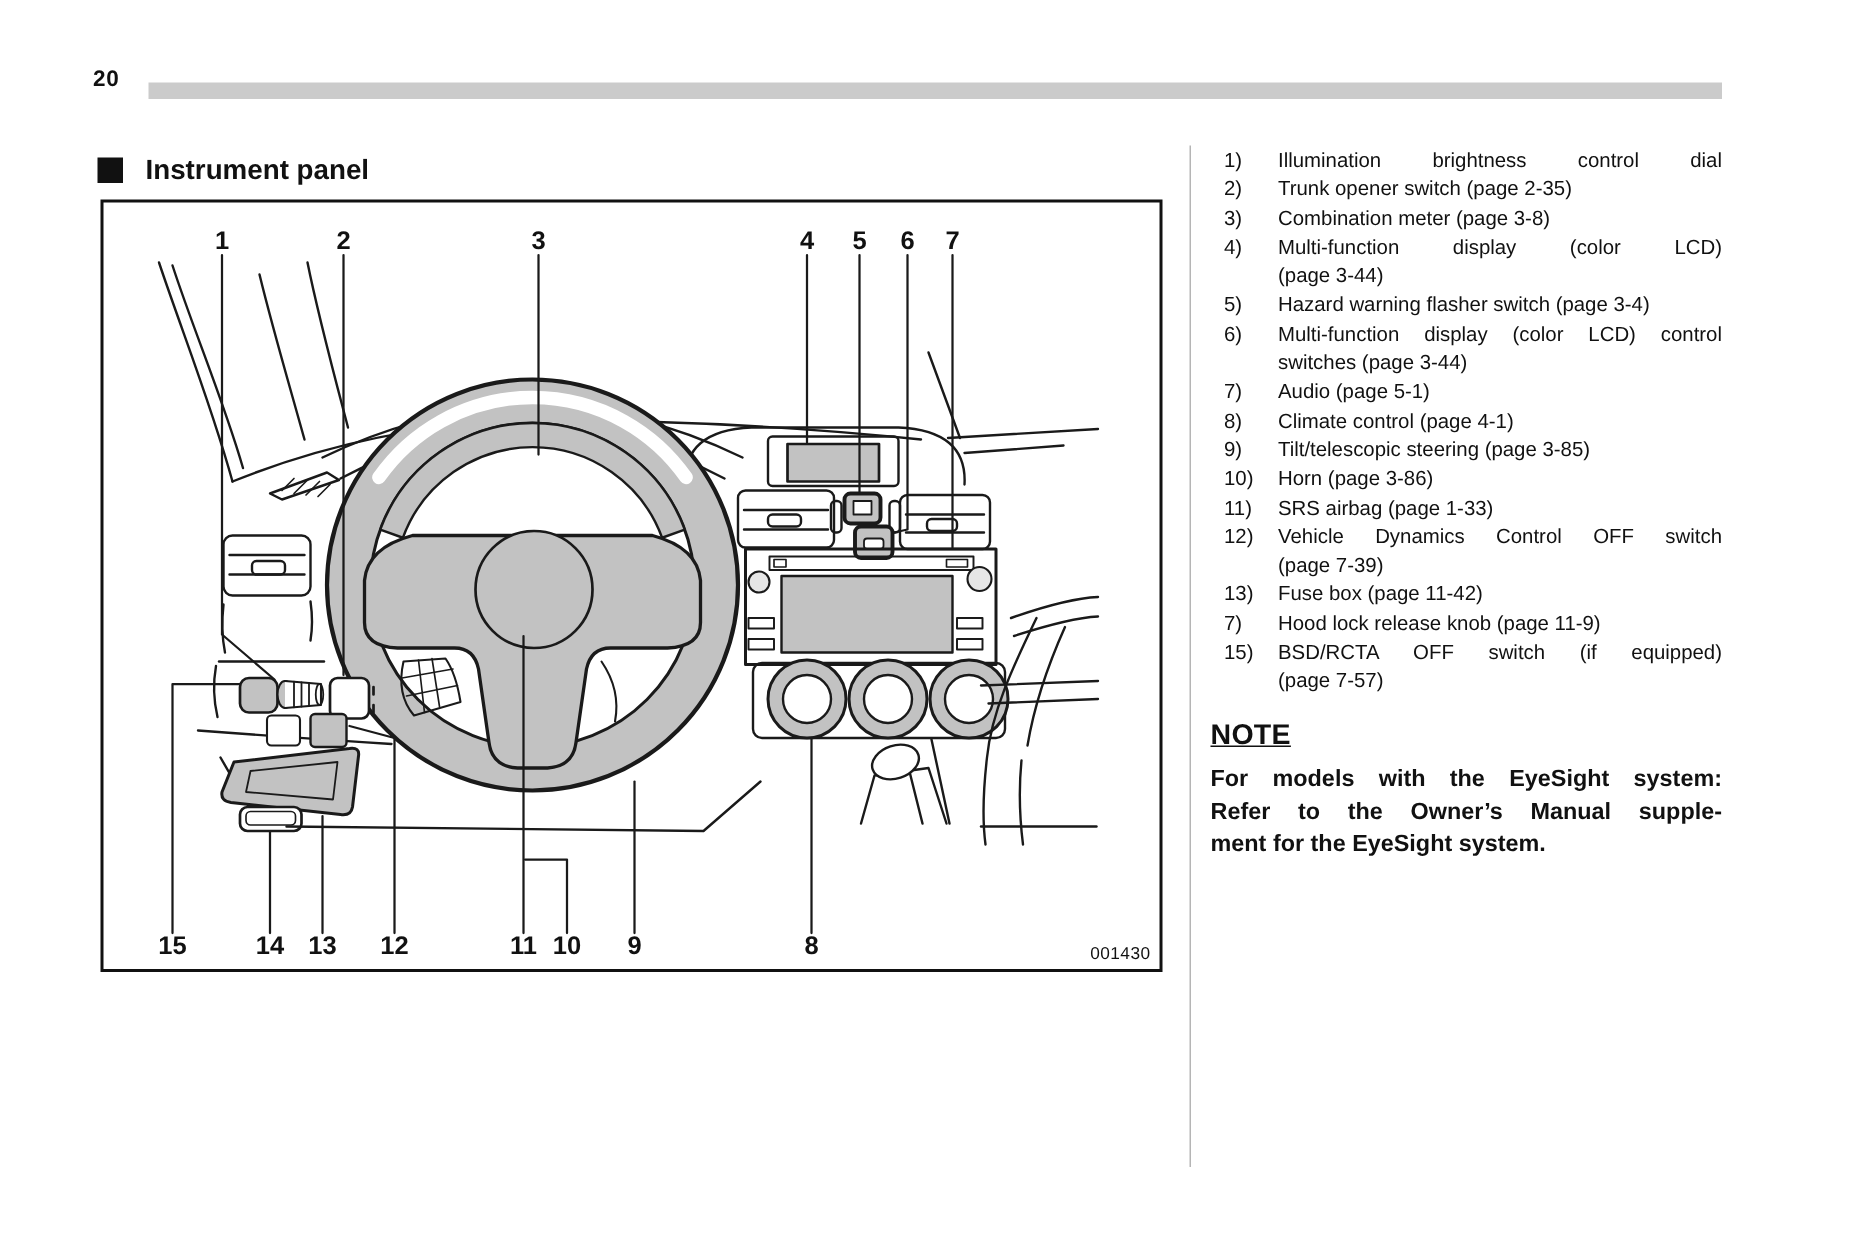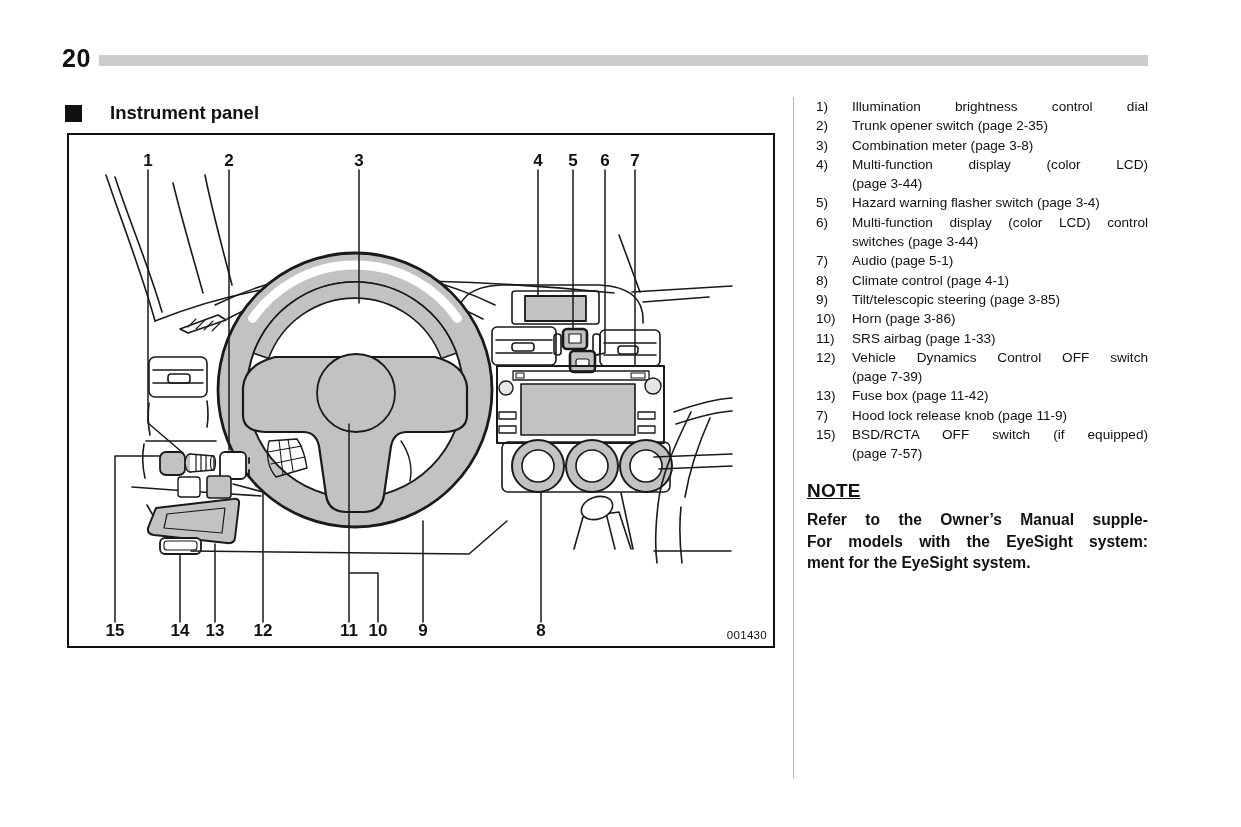--- a/index.html
+++ b/index.html
@@ -1,23 +1,23 @@
 <!DOCTYPE html>
 <html><head>
 <meta charset="utf-8">
 <style>
   html,body{margin:0;padding:0;}
   body{
     width:1241px;height:827px;background:#ffffff;position:relative;
     font-family:"Liberation Sans",sans-serif;color:#111;overflow:hidden;
   }
   .abs{position:absolute;}
-  #page-num{left:62px;top:44px;font-size:25px;font-weight:bold;letter-spacing:.5px;}
+  #page-num{left:62px;top:44px;font-size:15px;font-weight:bold;letter-spacing:.5px;}
   #head-rule{left:99px;top:55px;width:1049px;height:11px;background:#cbcbcb;}
-  #section-heading{left:65px;top:102px;display:flex;align-items:center;gap:28px;
+  #section-heading{left:65px;top:102px;display:flex;align-items:center;gap:15px;
     font-size:18.5px;font-weight:bold;}
   .sq{width:17px;height:17px;background:#111;display:inline-block;}
   #figure-box{left:67px;top:133px;width:704px;height:511px;border:2px solid #111;background:#fff;}
   #col-divider{left:793px;top:97px;width:1px;height:681px;background:#b5b5b5;}
   #legend{left:816px;top:97px;width:332px;font-size:13.6px;line-height:19.3px;}
   .lg-row{display:flex;}
   .lg-num{width:36px;flex:none;}
   .lg-text{flex:1;}
   .just{text-align:justify;text-align-last:justify;}
   #note{left:807px;top:480px;width:341px;}
@@ -325,17 +325,17 @@
       <div class="lg-text">
         <div class="ln just">BSD/RCTA OFF switch (if equipped)</div>
         <div class="ln">(page 7-57)</div>
       </div>
     </div>
   </div>
 
 <div class="abs" id="note">
   <div id="note-title">NOTE</div>
   <div id="note-body">
+      <div class="ln just">For models with the EyeSight system:</div>
       <div class="ln just">Refer to the Owner’s Manual supple-</div>
-      <div class="ln just">For models with the EyeSight system:</div>
       <div class="ln">ment for the EyeSight system.</div>
     </div>
 </div>
 
 </body></html>

